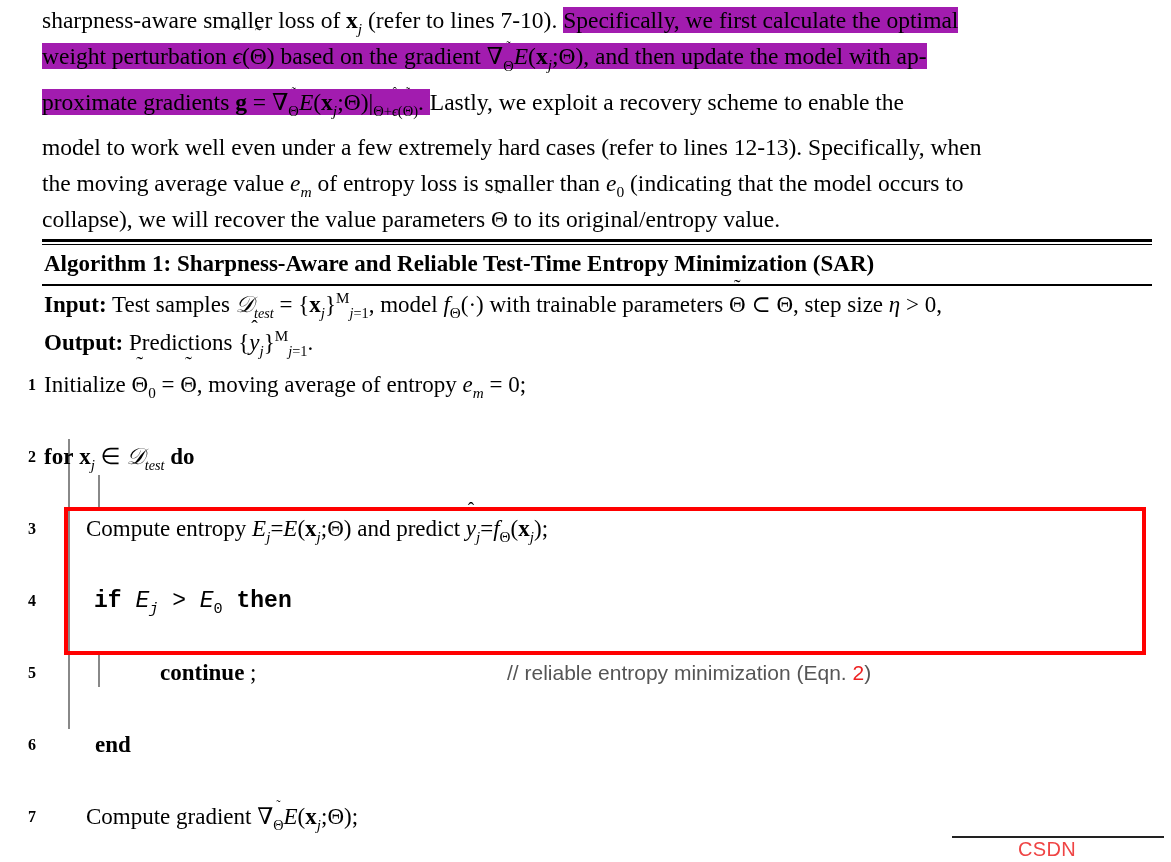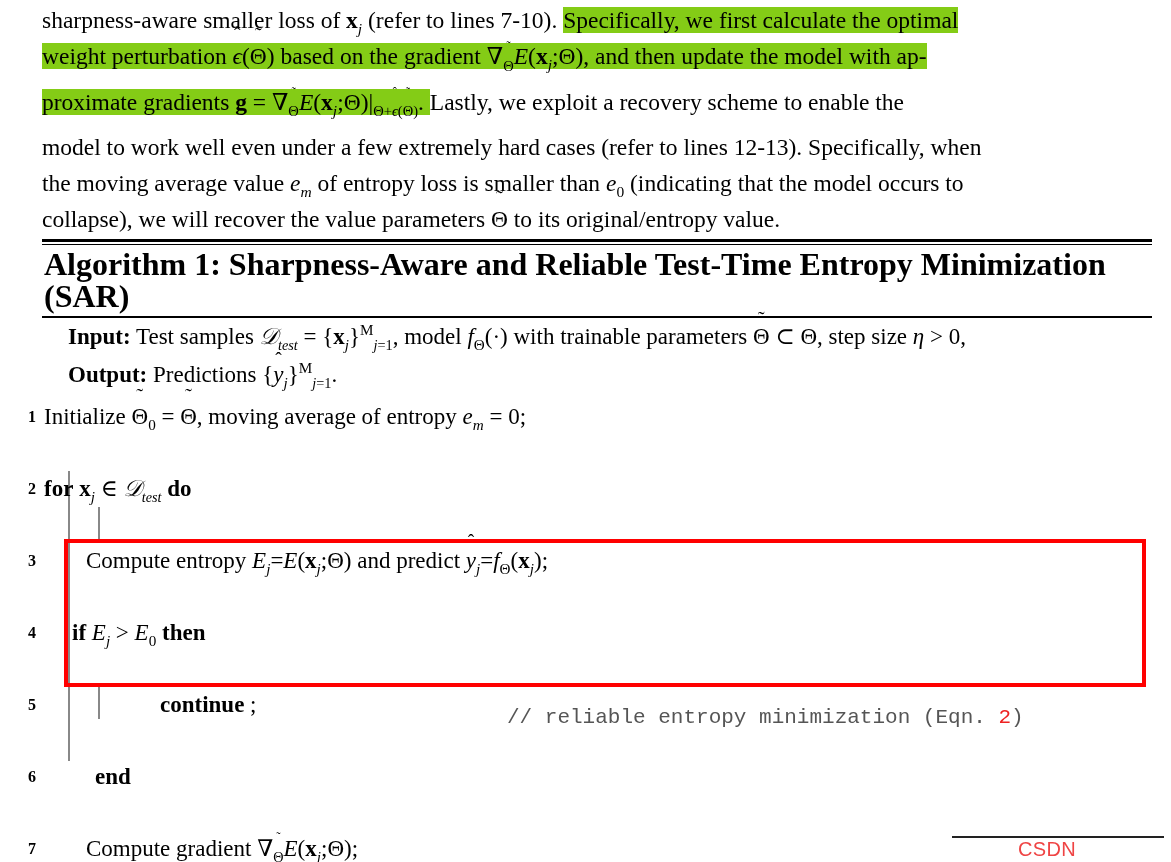--- a/index.html
+++ b/index.html
@@ -20,21 +20,21 @@
   .paragraph {
     position: absolute;
     left: 42px;
     top: 2px;
     width: 1108px;
     font-size: 23.5px;
     line-height: 36px;
     text-align: justify;
   }
   .paragraph p { margin: 0; }
-  .hl { background: #84cc16; }
+  .hl { background: #a21caf; }
 
   
   .mi { font-style: italic; }
   .mb { font-weight: bold; font-style: normal; }
   .mu { font-style: normal; }
   sub, sup {
     font-size: 0.66em;
     line-height: 0;
     font-style: italic;
   }
@@ -74,38 +74,38 @@
     width: 1110px;
   }
   .rule-top {
     border-top: 3px solid #000;
     border-bottom: 1px solid #000;
     height: 2px;
     font-size: 0;
     line-height: 0;
   }
   .algo-title {
-    font-size: 32px;
+    font-size: 23px;
     line-height: 32px;
     padding: 3px 0 4px 2px;
     font-weight: bold;
   }
   .rule-mid {
     border-top: 2.5px solid #000;
     height: 0;
     font-size: 0;
     line-height: 0;
   }
   .io-block {
     font-size: 23px;
     line-height: 30px;
     padding-top: 4px;
   }
   .io-line { padding-left: 2px; text-indent: 0; }
-  .io-line .lbl { font-weight: bold; margin-left: 24px; }
+  .io-line .lbl { font-weight: bold; }
   .io-cont { padding-left: 52px; }
 
   .algo-body {
     position: relative;
     font-size: 23px;
   }
   .line {
     position: relative;
     height: 36px;
     line-height: 36px;
@@ -120,22 +120,22 @@
     font-size: 16px;
     font-weight: bold;
     font-family: "Liberation Serif", serif;
   }
   .ltext {
     position: absolute;
     top: 0;
   }
   .comment {
     position: absolute;
-    top: 13px;
-    font-family: Liberation Mono, monospace;
+    top: 0;
+    font-family: Liberation Sans, sans-serif;
     font-size: 21px;
     color: #555555;
     white-space: pre;
   }
   .red { color: #ee1111; }
   .cmt-red { color: #ee2222; }
 
   
   .guide {
     position: absolute;
@@ -202,31 +202,31 @@
 
     <div class="redbox" style="left:22px; top:140px; width:1082px; height:148px;"></div>
 
     <div class="line" style="top:0px;">
       <span class="lnum">1</span>
       <span class="ltext" style="left:2px;">Initialize <span class="tilde-wrap"><span class="acc">˜</span>Θ</span><sub class="up">0</sub> = <span class="tilde-wrap"><span class="acc">˜</span>Θ</span>, moving average of entropy <span class="mi">e</span><sub>m</sub> = 0;</span>
     </div>
 
     <div class="line" style="top:36px;">
       <span class="lnum">2</span>
-      <span class="ltext" style="left:2px;"><b>for</b> <span class="mb">x</span><sub>j</sub> ∈ <span class="mi">𝒟</span><span class="bar-sub"><span class="mi">test</span></span> <b>do</b></span>
+      <span class="ltext" style="left:2px;font-family:Liberation Serif, serif;"><b>for</b> <span class="mb">x</span><sub>j</sub> ∈ <span class="mi">𝒟</span><span class="bar-sub"><span class="mi">test</span></span> <b>do</b></span>
     </div>
 
     <div class="line" style="top:72px;">
       <span class="lnum">3</span>
       <span class="ltext" style="left:44px;">Compute entropy <span class="mi">E</span><sub>j</sub>=<span class="mi">E</span>(<span class="mb">x</span><sub>j</sub>;Θ) and predict <span class="hat-wrap"><span class="acc">̂</span><span class="mi">y</span></span><sub>j</sub>=<span class="mi">f</span><sub class="up">Θ</sub>(<span class="mb">x</span><sub>j</sub>);</span>
     </div>
 
     <div class="line" style="top:108px;">
       <span class="lnum">4</span>
-      <span class="ltext" style="left:30px;"><b>if</b> <span class="mi">E</span><sub>j</sub> &gt; <span class="mi">E</span><sub class="up">0</sub> <b>then</b></span>
+      <span class="ltext" style="left:52px;font-family:Liberation Mono, monospace;"><b>if</b> <span class="mi">E</span><sub>j</sub> &gt; <span class="mi">E</span><sub class="up">0</sub> <b>then</b></span>
     </div>
 
     <div class="line" style="top:144px;">
       <span class="lnum">5</span>
       <span class="ltext" style="left:74px;margin-left:44px;"><b>continue</b> ;</span>
       <span class="comment" style="left:465px;"><span>// reliable entropy minimization (Eqn. </span><span class="cmt-red">2</span><span>)</span></span>
     </div>
 
     <div class="line" style="top:180px;">
       <span class="lnum">6</span>

